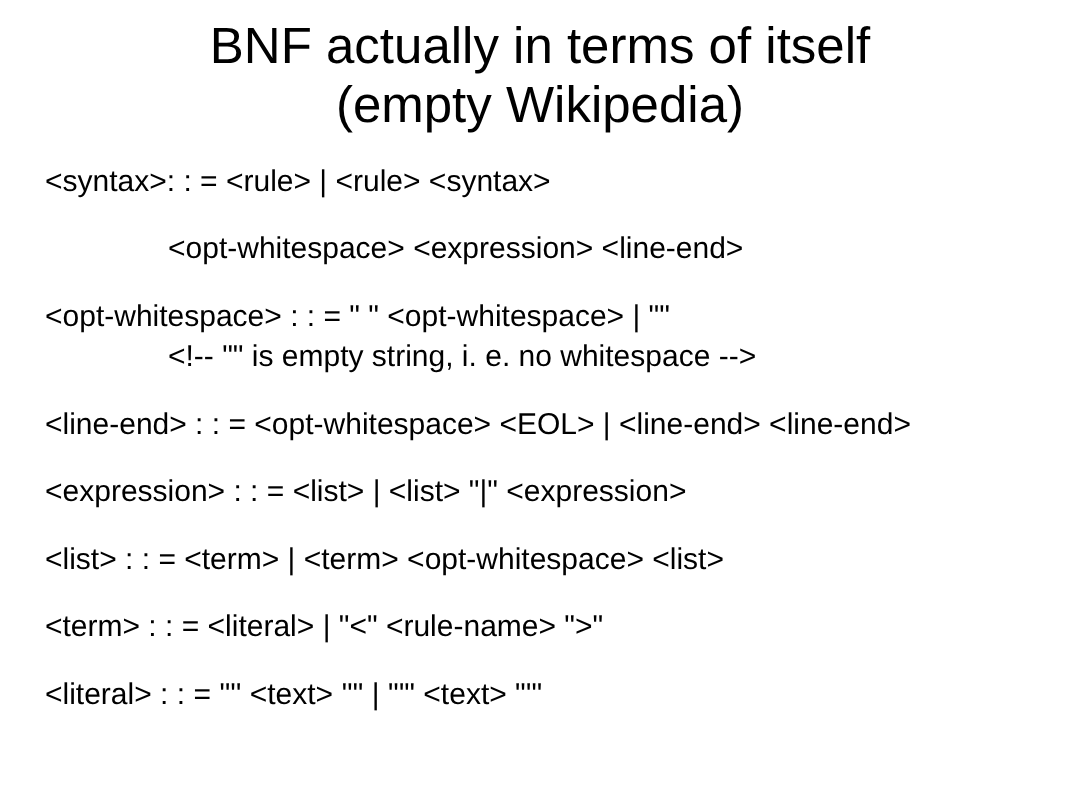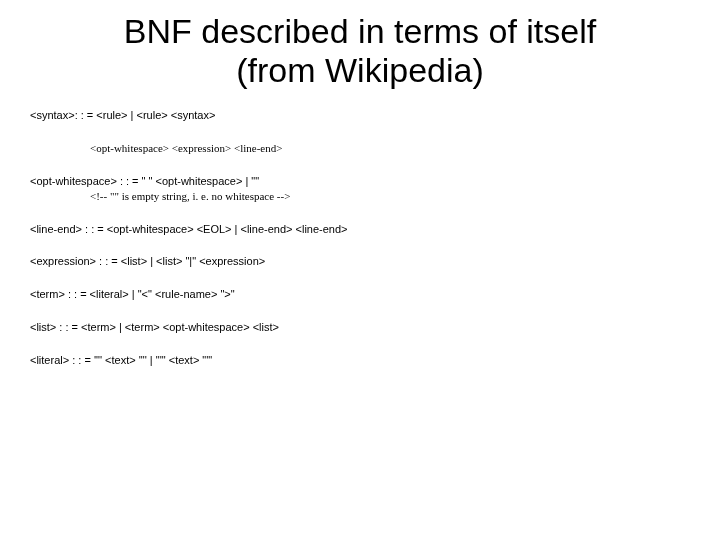--- a/index.html
+++ b/index.html
@@ -17,53 +17,52 @@
     box-sizing: border-box;
   }
   .title {
     font-size: 34px;
     font-weight: normal;
     text-align: center;
     line-height: 1.15;
     margin: 0 0 18px 0;
   }
   .rule {
-    font-size: 11px;
+    font-size: 20px;
     line-height: 1.35;
     margin-bottom: 18px;
   }
   .indent {
-    margin-left: 60px;
-    font-family: Liberation Serif, serif;
+    margin-left: 82px;
   }
 </style>
 </head>
 <body>
 
 <div class="slide">
   <h1 class="title">
-    <span>BNF described in terms of itself</span><br>
-    <span>(from Wikipedia)</span>
+    <span>BNF actually in terms of itself</span><br>
+    <span>(empty Wikipedia)</span>
   </h1>
 
   <div class="rule">&lt;syntax&gt;: : = &lt;rule&gt; | &lt;rule&gt; &lt;syntax&gt;</div>
 
   <div class="rule">
     <div class="indent">&lt;opt-whitespace&gt; &lt;expression&gt; &lt;line-end&gt;</div>
   </div>
 
   <div class="rule">
     <div>&lt;opt-whitespace&gt; : : = " " &lt;opt-whitespace&gt; | ""</div>
     <div class="indent">&lt;!-- "" is empty string, i. e. no whitespace --&gt;</div>
   </div>
 
   <div class="rule">&lt;line-end&gt; : : = &lt;opt-whitespace&gt; &lt;EOL&gt; | &lt;line-end&gt; &lt;line-end&gt;</div>
 
   <div class="rule">&lt;expression&gt; : : = &lt;list&gt; | &lt;list&gt; "|" &lt;expression&gt;</div>
 
+  <div class="rule">&lt;list&gt; : : = &lt;term&gt; | &lt;term&gt; &lt;opt-whitespace&gt; &lt;list&gt;</div>
+
   <div class="rule">&lt;term&gt; : : = &lt;literal&gt; | "&lt;" &lt;rule-name&gt; "&gt;"</div>
-
-  <div class="rule">&lt;list&gt; : : = &lt;term&gt; | &lt;term&gt; &lt;opt-whitespace&gt; &lt;list&gt;</div>
 
   <div class="rule">
     <div>&lt;literal&gt; : : = '"' &lt;text&gt; '"' | "'" &lt;text&gt; "'"</div>
   </div>
 </div>
 
 </body></html>

